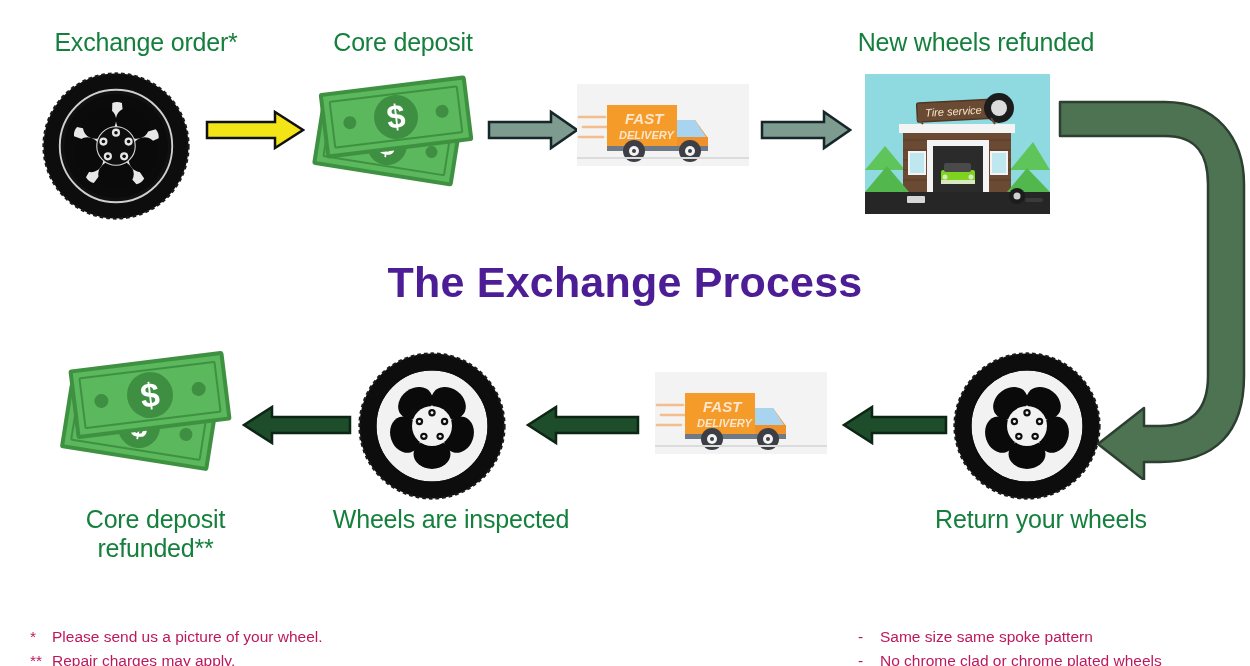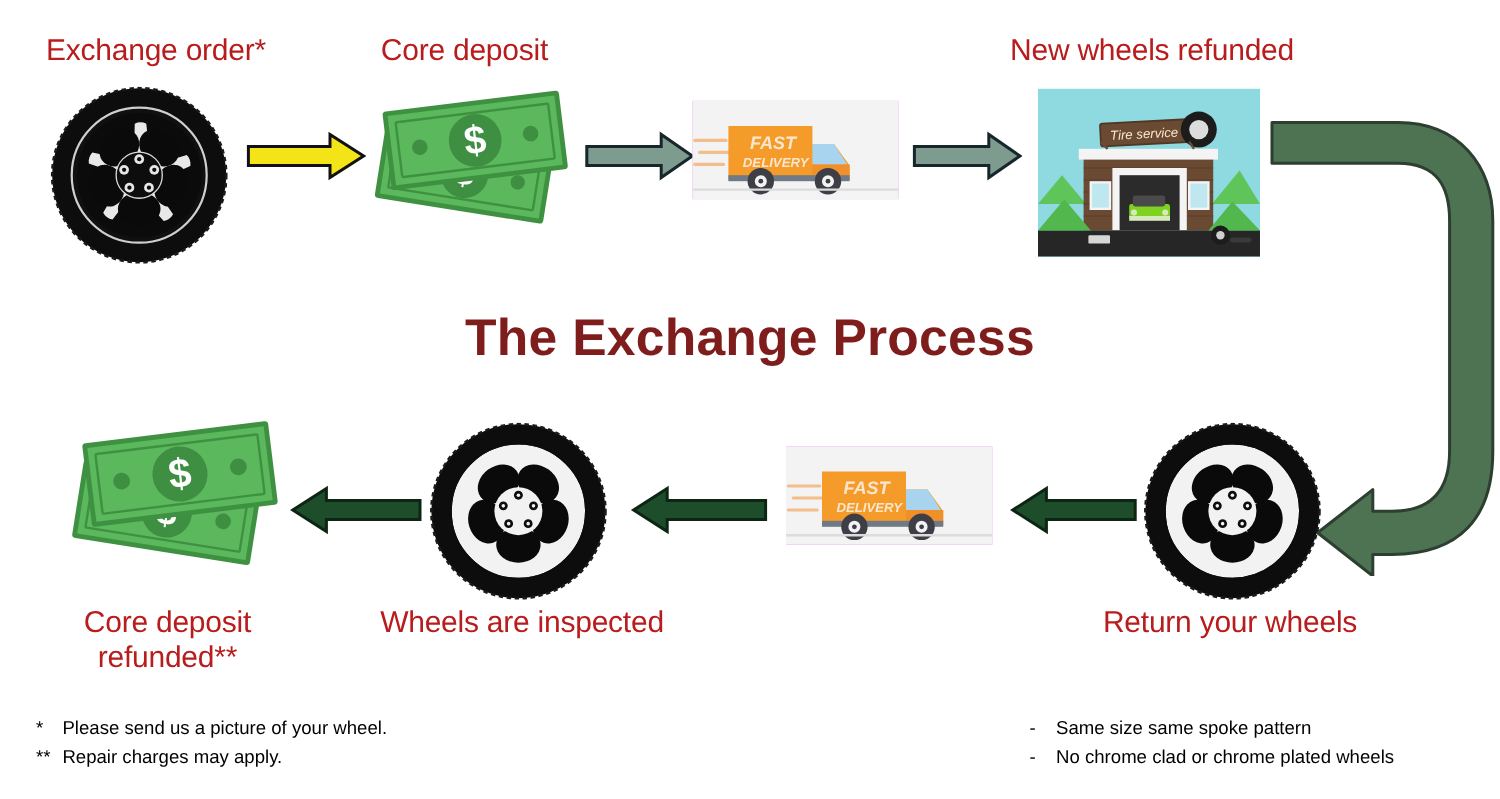--- a/index.html
+++ b/index.html
@@ -13,42 +13,44 @@
     width:1250px;
     height:666px;
     background:#ffffff;
     overflow:hidden;
   }
   .abs{position:absolute;}
   .lbl{
     position:absolute;
     font-size:25px;
     line-height:1.15;
-    color:#b91c1c;
+    color:#15803d;
     text-align:center;
     white-space:nowrap;
     letter-spacing:-0.2px;
+    margin-left:16px;
   }
   .lbl.wrap{white-space:normal;}
   #title{
     position:absolute;
     left:0; right:0;
     top:258px;
     text-align:center;
     font-size:43px;
     font-weight:bold;
-    color:#7f1d1d;
+    color:#4c1d95;
     letter-spacing:0.2px;
   }
   .note{
     position:absolute;
     font-size:15.5px;
-    color:#000000;
+    color:#be185d;
     line-height:1.55;
     white-space:nowrap;
+    margin-top:29px;
   }
   .note .mk{display:inline-block;width:22px;}
   .note .mk2{display:inline-block;width:22px;}
 
   
   .wheel{position:absolute;border-radius:50%;}
 
   
   .money{position:absolute;}
   .bill{

